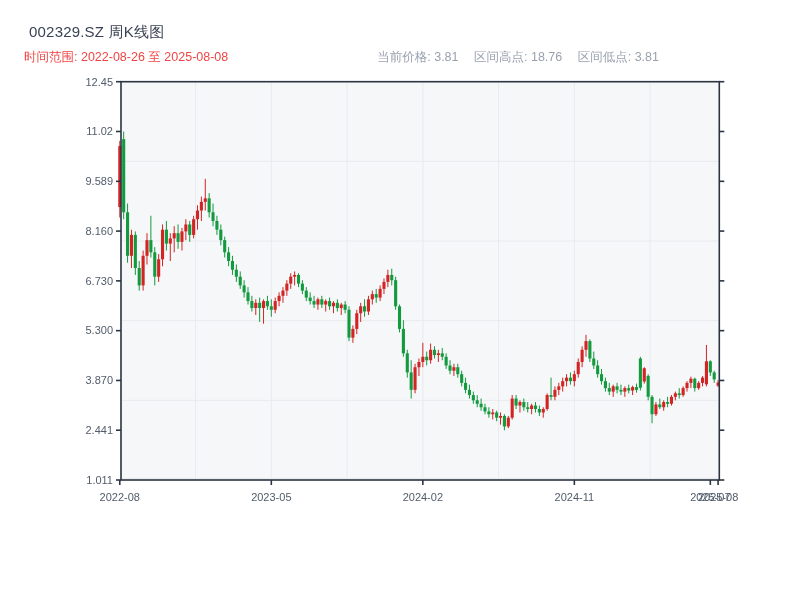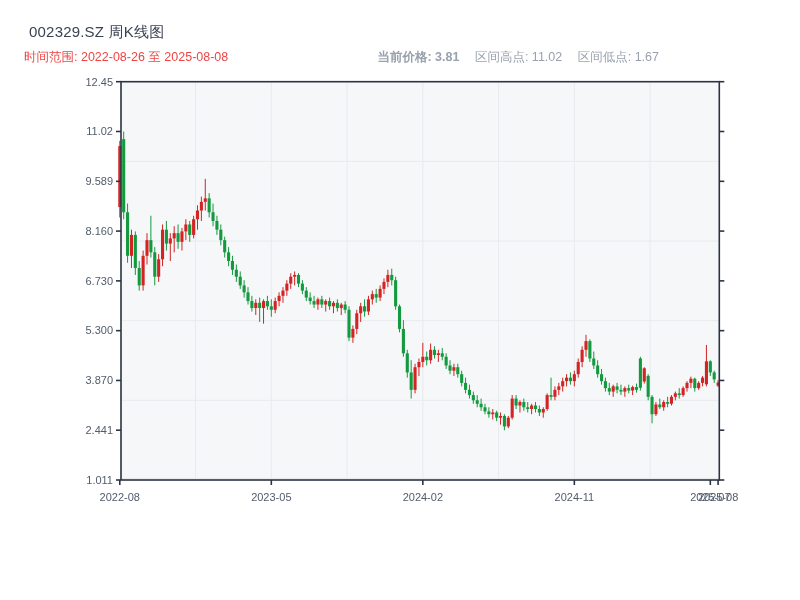--- a/index.html
+++ b/index.html
@@ -13,34 +13,34 @@
   }
   .sub-left{
     position:absolute;left:24px;top:49px;
     font-size:12.5px;color:#ef4444;
   }
   .meta{
     position:absolute;right:141px;top:49px;
     font-size:12.5px;color:#99a1ae;white-space:nowrap;
   }
   .meta span{margin-left:12px;}
-  .meta span:first-child{margin-left:0;font-weight:bold;}
+  .meta span:first-child{margin-left:0;}
   .chart-svg{position:absolute;left:0;top:0;}
   .chart-svg text{font-family:"Liberation Sans","DejaVu Sans",sans-serif;}
 </style>
 </head>
 <body>
 
 <div class="page">
   <h1 class="title">002329.SZ 周K线图</h1>
   <div class="sub-left">时间范围: 2022-08-26 至 2025-08-08</div>
   <div class="meta">
     <span>当前价格: 3.81</span>
-    <span>区间高点: 11.02</span>
-    <span>区间低点: 1.67</span>
+    <span>区间高点: 18.76</span>
+    <span>区间低点: 3.81</span>
   </div>
   <svg class="chart-svg" width="800" height="600" viewBox="0 0 800 600">
       <rect x="121" y="81.7" width="598.3" height="398.3" fill="#f6f7f9"></rect>
       <g stroke="#e8eaee" stroke-width="1">
         <line x1="121" x2="719.3" y1="161.36" y2="161.36"></line>
         <line x1="121" x2="719.3" y1="241.02000000000004" y2="241.02000000000004"></line>
         <line x1="121" x2="719.3" y1="320.68" y2="320.68"></line>
         <line x1="121" x2="719.3" y1="400.34000000000003" y2="400.34000000000003"></line>
         <line x1="121" x2="719.3" y1="478.4068" y2="478.4068"></line>
         <line x1="195.5575" x2="195.5575" y1="81.7" y2="480"></line>

